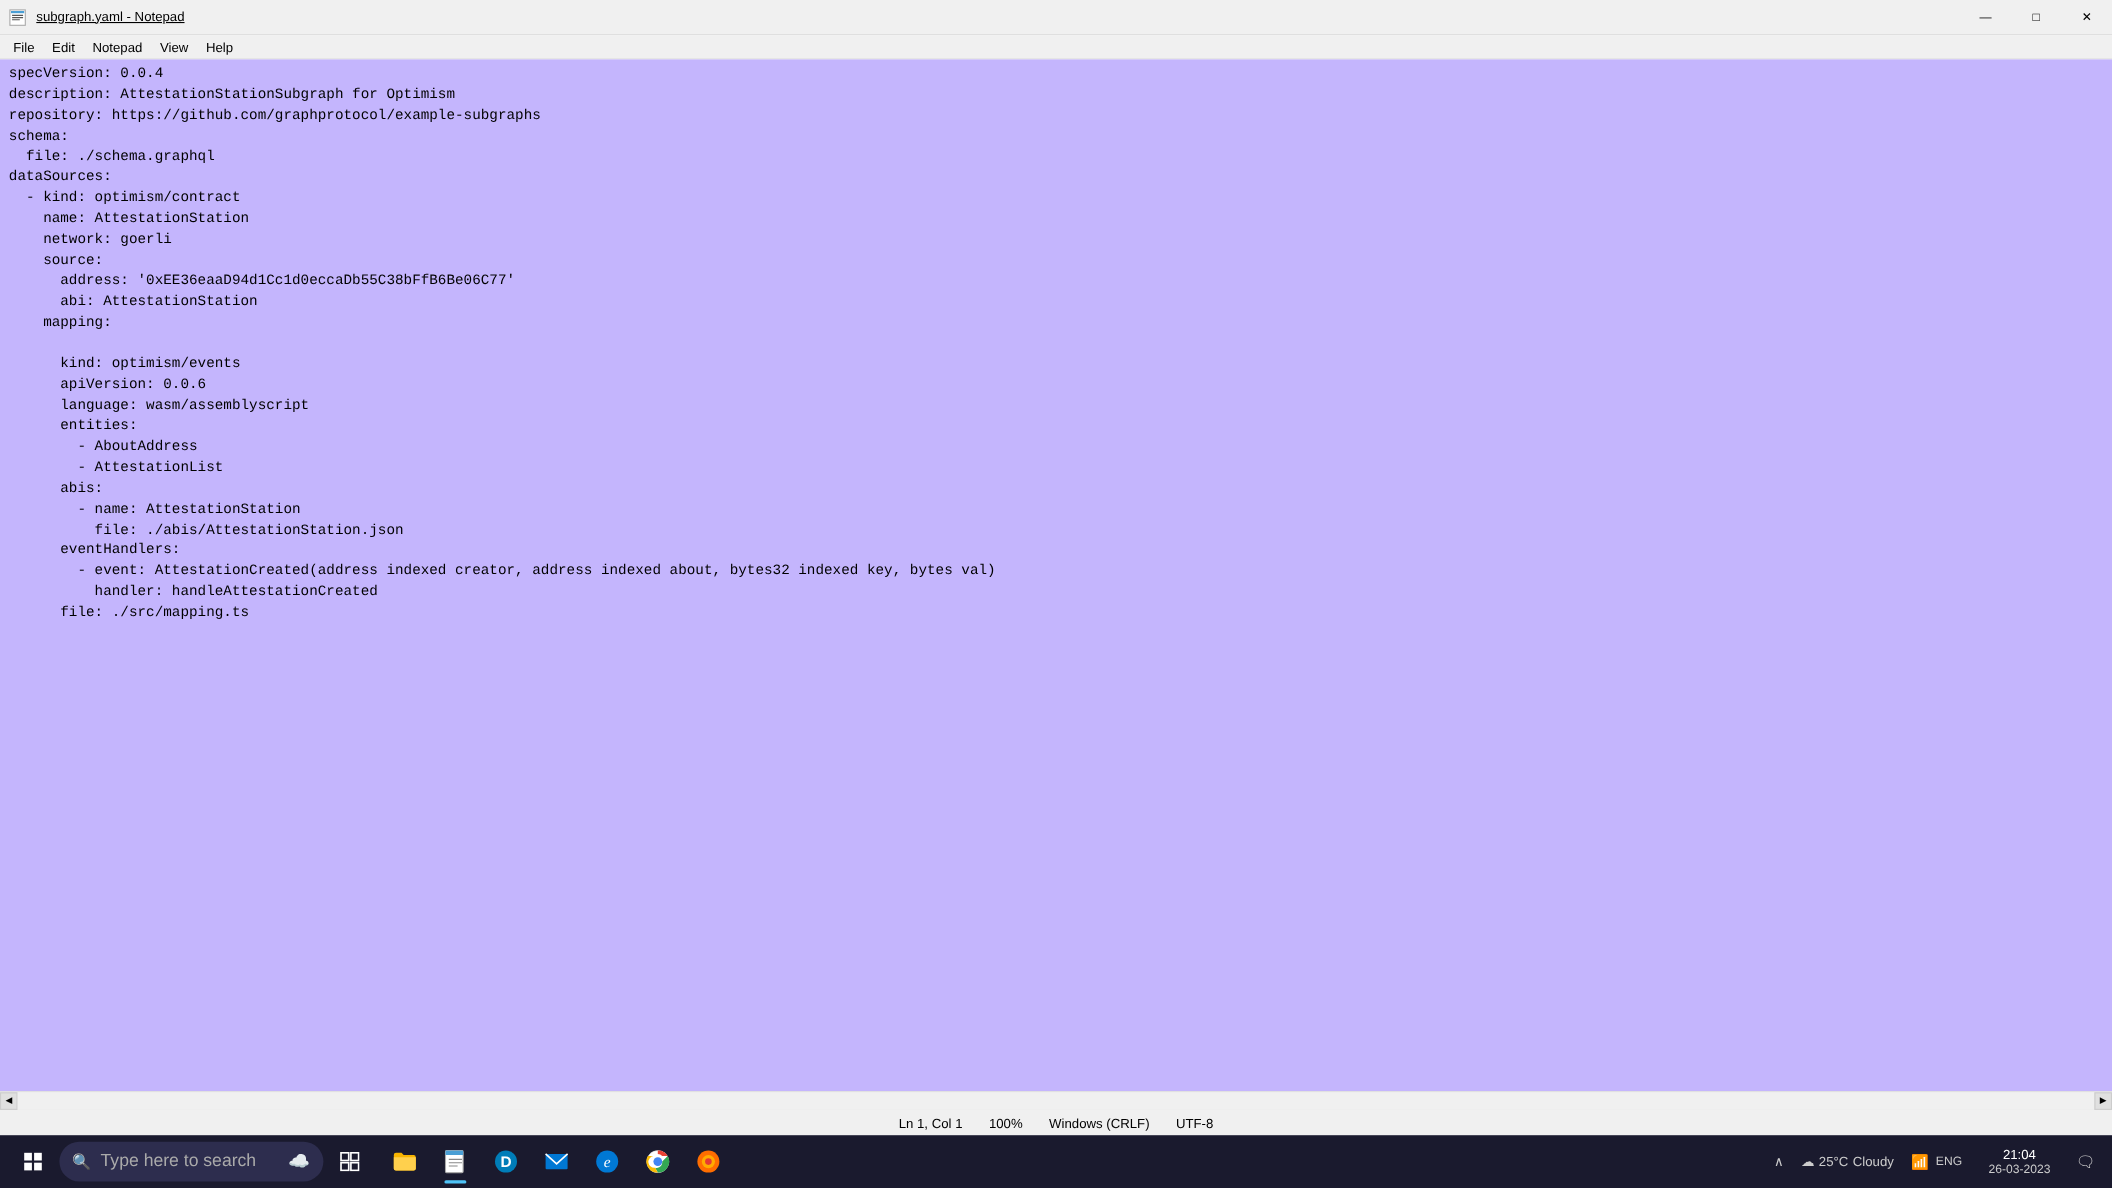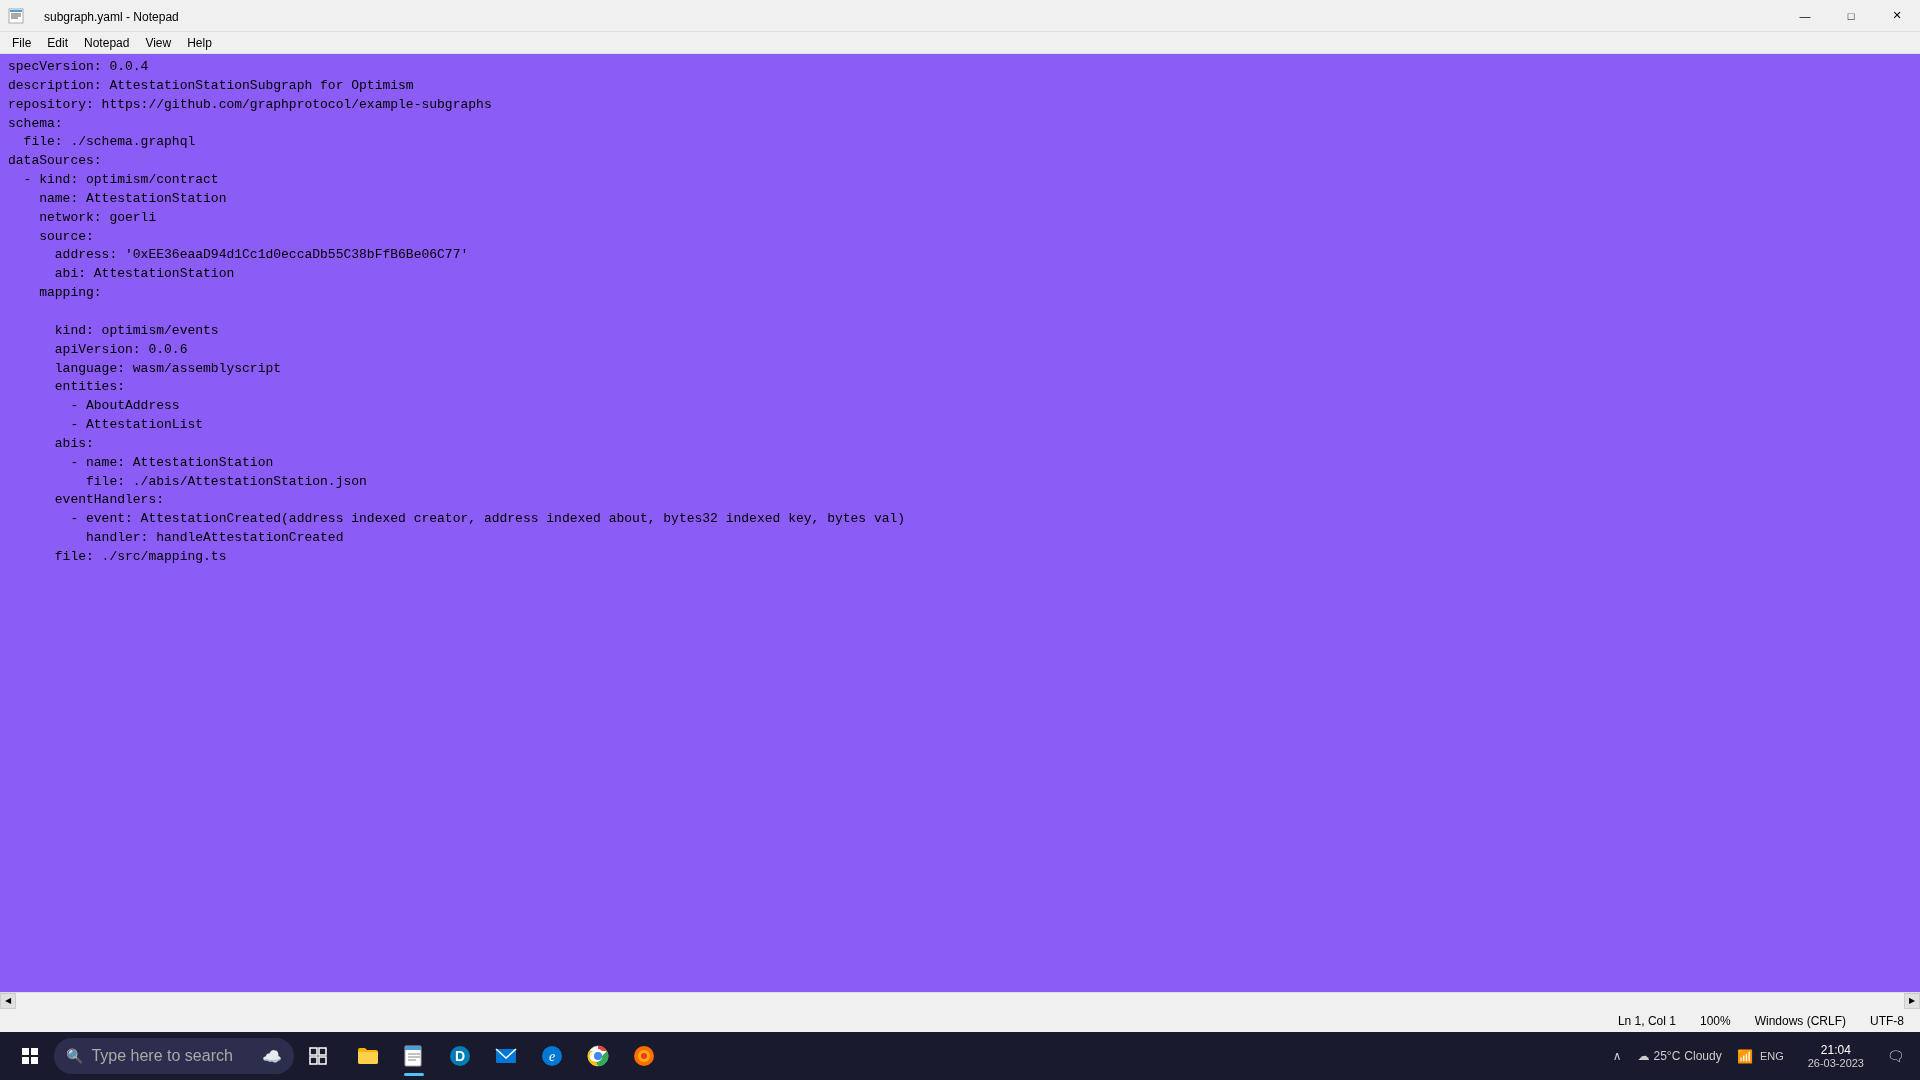--- a/index.html
+++ b/index.html
@@ -11,22 +11,23 @@
       background: #f0f0f0;
       display: flex;
       align-items: center;
       justify-content: space-between;
       padding: 0 0 0 8px;
       border-bottom: 1px solid #ddd;
       user-select: none;
     }
     .titlebar-left {
       display: flex;
-      align-items: flex-end;
-      gap: 20px;
+      align-items: flex-start;
+      gap: 9px;
+      text-decoration: underline;
     }
     .titlebar-title {
       font-size: 12px;
       color: #000;
     }
     .titlebar-controls {
       display: flex;
     }
     .titlebar-btn {
       width: 46px;
@@ -52,21 +53,21 @@
     .menu-item {
       padding: 2px 8px;
       font-size: 12px;
       cursor: pointer;
       color: #000;
     }
 
     
     .editor {
       flex: 1;
-      background: #8b5cf6;
+      background: #c4b5fd;
       padding: 4px 8px;
       font-family: 'Courier New', Courier, monospace;
       font-size: 13px;
       line-height: 1.45;
       color: #000;
       white-space: pre;
       overflow: hidden;
     }
 
     
@@ -95,21 +96,21 @@
       background: #f0f0f0;
     }
 
     
     .statusbar {
       height: 24px;
       background: #f0f0f0;
       border-top: 1px solid #ddd;
       display: flex;
       align-items: center;
-      justify-content: flex-end;
+      justify-content: center;
       padding: 0 16px;
       gap: 24px;
       font-size: 12px;
       color: #000;
     }
     .statusbar-item {
       display: flex;
       align-items: center;
     }
 

